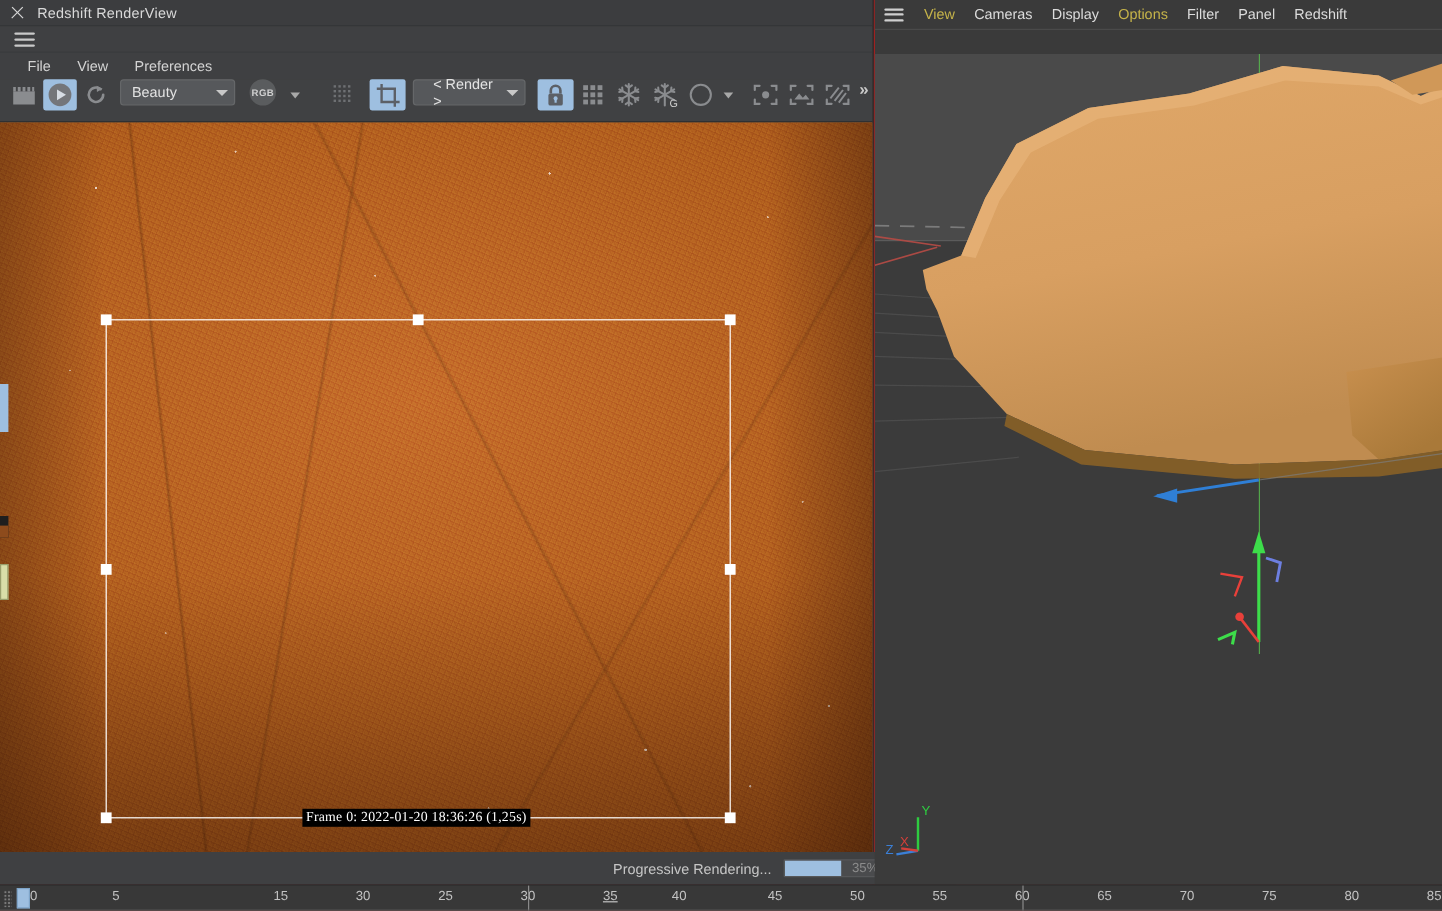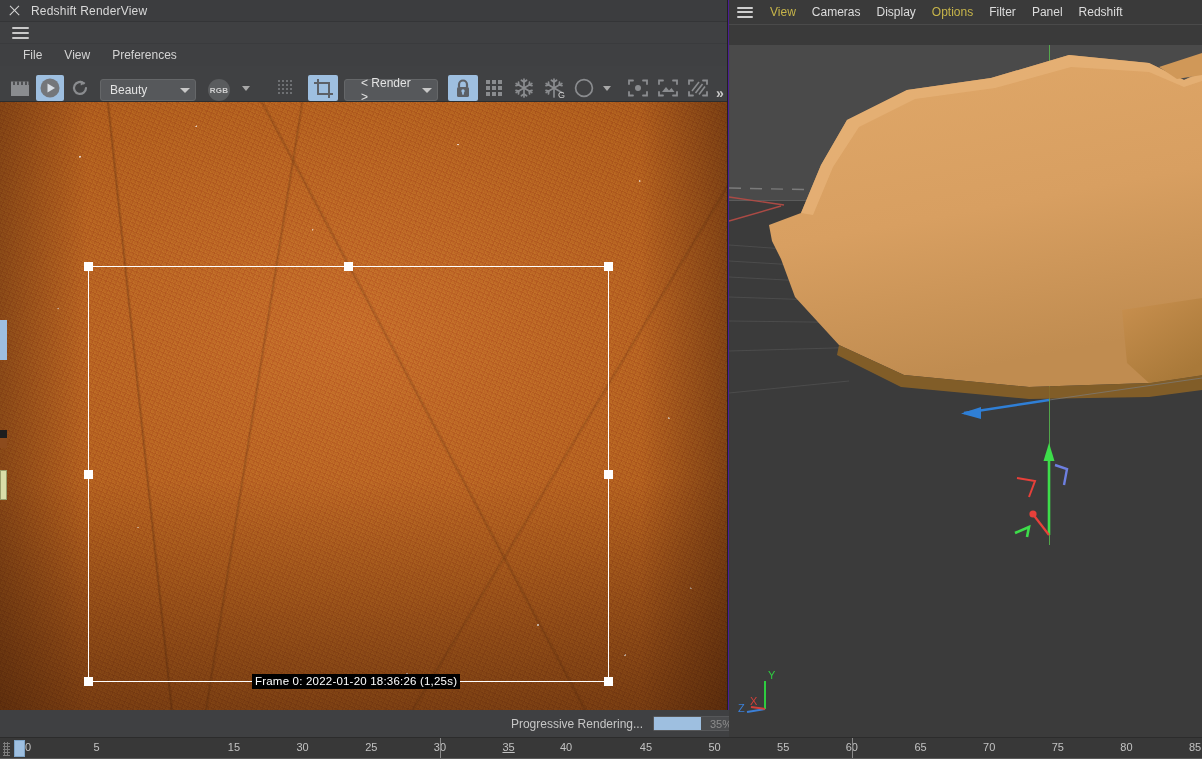--- a/index.html
+++ b/index.html
@@ -2,21 +2,21 @@
 <html><head>
 <meta charset="utf-8">
 <style>
   * { box-sizing: border-box; margin: 0; padding: 0; }
   html, body {
     width: 1202px; height: 759px;
     background: #3a3a3a;
     font-family: "Liberation Sans", sans-serif;
     overflow: hidden;
   }
-  #app { position: relative; width: 1202px; height: 759px; background: #4c1d95; }
+  #app { position: relative; width: 1202px; height: 759px; background: #b91c1c; }
 
   
   #rv-window {
     position: absolute; left: 0; top: 0; width: 728px; height: 737px;
     background: #3f4042;
     border-right: 1px solid #222;
   }
   #rv-titlebar {
     height: 22px; background: #3c3d3f;
     display: flex; align-items: center; gap: 10px;
@@ -43,21 +43,21 @@
 
   #rv-menubar {
     height: 22px; background: #3f4042; display: flex; align-items: center;
     gap: 0px; padding-left: 12px;
   }
   #rv-menubar .mi {
     color: #d3d3d3; font-size: 12px; padding: 2px 11px; cursor: pointer;
   }
 
   #rv-toolbar {
-    height: 36px; background: #404143; display: flex; align-items: flex-end;
+    height: 36px; background: #404143; display: flex; align-items: flex-start;
     gap: 2px; padding: 0 6px; border-bottom: 1px solid #2c2d2f;
   }
   .tb-btn {
     width: 28px; height: 26px; display:flex; align-items:center; justify-content:center;
     border-radius: 2px; cursor: pointer; flex: none;
   }
   .tb-btn.hl { background: #9ebfe0; }
   .tb-sep { width: 8px; flex:none; }
 
   .tb-combo {
@@ -140,21 +140,21 @@
   #crop-box .h.tr { right: -5px; top: -5px; }
   #crop-box .h.ml { left: -5px;  top: 50%;  margin-top: -4.5px; }
   #crop-box .h.mr { right: -5px; top: 50%;  margin-top: -4.5px; }
   #crop-box .h.bl { left: -5px;  bottom: -5px; }
   #crop-box .h.bm { left: 50%;   bottom: -5px; margin-left: -4.5px; }
   #crop-box .h.br { right: -5px; bottom: -5px; }
 
   #frame-stamp {
     position: absolute; left: 252px; top: 674px;
     background: #000; color: #ffffff;
-    font-family: Liberation Sans, sans-serif;
+    font-family: Liberation Serif, serif;
     font-size: 11.5px; line-height: 15px; padding: 0 3px;
     letter-spacing: .2px; white-space: nowrap;
   }
 
   
   #rv-status {
     position: absolute; left: 0; top: 710px; width: 797px; height: 27px;
     background: #3f4042; display: flex; align-items: center; justify-content: flex-end;
     padding-right: 8px; gap: 10px;
   }

